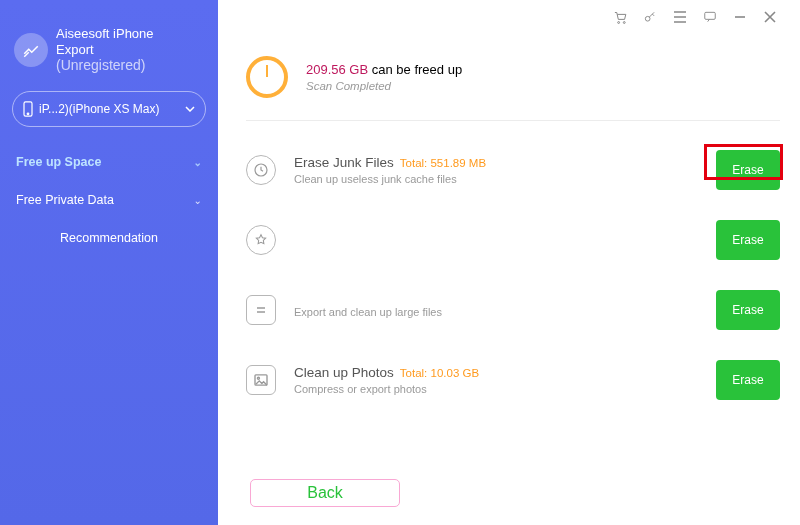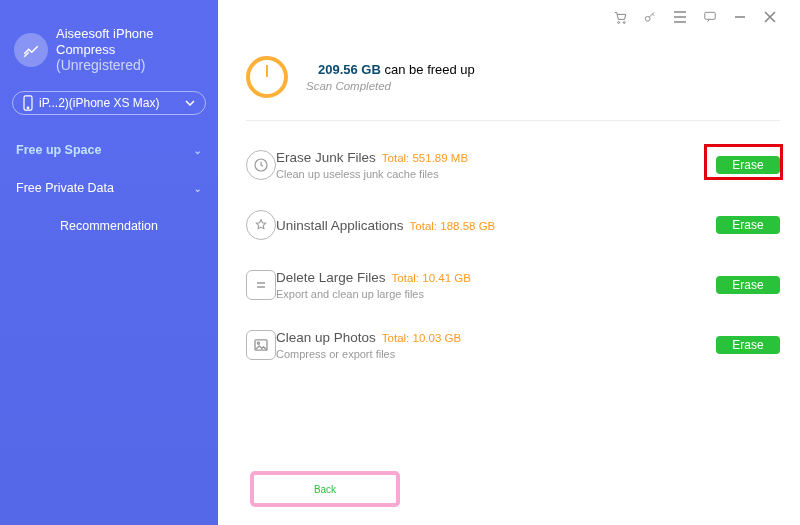--- a/index.html
+++ b/index.html
@@ -2,61 +2,61 @@
 <html><head>
 <meta charset="utf-8">
 <style>
   * { box-sizing: border-box; margin: 0; padding: 0; font-family: -apple-system, "Segoe UI", Arial, sans-serif; }
   body { width: 800px; height: 525px; background: #fff; overflow: hidden; display: flex; }
   .sidebar { width: 218px; height: 525px; background: linear-gradient(180deg,#5b6cf0 0%,#5468e8 100%); color: #fff; padding: 20px 0 0 0; }
   .logo-row { display: flex; align-items: center; gap: 8px; padding: 6px 14px 14px 14px; }
   .logo { width: 34px; height: 34px; border-radius: 50%; background: rgba(255,255,255,.28); display:flex;align-items:center;justify-content:center; }
   .app-title { font-size: 13px; font-weight: 500; line-height: 1.2; }
   .app-sub { font-size: 14px; opacity: .7; }
-  .device-pill { margin: 4px 12px 16px 12px; border:1px solid rgba(255,255,255,.5); border-radius: 18px; height: 24px; display:flex; align-items:center; padding: 0 10px; font-size:12px; gap:6px;}
+  .device-pill { margin: 4px 12px 16px 12px; border:1px solid rgba(255,255,255,.5); border-radius: 18px; height: 36px; display:flex; align-items:center; padding: 0 10px; font-size:12px; gap:6px;}
   .device-pill .chev { margin-left:auto; }
   .nav { list-style:none; }
   .nav li { padding: 12px 16px; font-size: 12.5px; display:flex; align-items:center; cursor:pointer;justify-content:center; }
   .nav li.active { color: #bde3ff; font-weight:600; }
   .nav li .chev { margin-left:auto; font-size:10px; opacity:.8;}
   .main { flex:1; position:relative; padding: 0 20px 0 28px; }
   .titlebar { height: 30px; display:flex; justify-content:flex-end; align-items:center; gap: 14px; padding: 4px 2px 0 0; color:#777; }
   .titlebar span { font-size:15px; cursor:pointer; display:inline-flex; width:16px; justify-content:center;}
   .summary { display:flex; align-items:center; gap:18px; margin-top:26px; padding-bottom:22px; border-bottom:1px solid #ececec; }
   .pie { width:42px; height:42px; border-radius:50%; border:4px solid #ffb039; position:relative; }
   .pie::after{content:"";position:absolute;top:50%;left:50%;width:2px;height:12px;background:#ffb039;transform:translate(-50%,-100%);}
   .summary-text .line1 { font-size:13px; }
-  .summary-text .line1 .amt { color:#0c4a6e; font-weight:700;margin-left:12px;}
+  .summary-text .line1 .amt { color:#be185d; font-weight:400;}
   .summary-text .line2 { font-size:11.5px; color:#9a9a9a; margin-top:3px;font-style:italic;}
   .items { margin-top:14px; }
-  .item { display:flex; align-items:center; padding:15px 0; }
+  .item { display:flex; align-items:center; gap:18px; padding:15px 0; }
   .iconbox { width:30px; height:30px; border:1.5px solid #b7b7b7; border-radius:50%; display:flex;align-items:center;justify-content:center; color:#8b8b8b; font-size:14px;}
   .iconbox.sq { border-radius:6px; }
   .item-texts .t1 { font-size:13.5px; color:#555;}
   .item-texts .t1 .tot { color:#ff9a1e; font-size:11.5px; margin-left:6px;}
   .item-texts .t2 { font-size:11px; color:#9a9a9a; margin-top:3px;}
-  .erase-btn { margin-left:auto; background:#29c23a; color:#fff; border:none; border-radius:4px; width:64px; height:18px; font-size:12px; cursor:pointer;}
+  .erase-btn { margin-left:auto; background:#29c23a; color:#fff; border:none; border-radius:4px; width:64px; height:40px; font-size:12px; cursor:pointer;}
   .hl { position:absolute; border:3px solid #e3000f; width:79px; height:36px; right:17px; top:144px; pointer-events:none;}
-  .back-btn { position:absolute; bottom:18px; left:32px; width:150px; height:36px; border:4px solid #f9a8d4; background:#fff; color:#29c23a; border-radius:5px; font-size:10px; cursor:pointer;}
+  .back-btn { position:absolute; bottom:18px; left:32px; width:150px; height:28px; border:1px solid #f9a8d4; background:#fff; color:#29c23a; border-radius:5px; font-size:16px; cursor:pointer;}
   svg { display:block; }
 </style>
 </head>
 <body>
 
 <div class="sidebar">
   <div class="logo-row">
     <div class="logo">
       <svg width="18" height="18" viewBox="0 0 24 24" fill="none" stroke="#fff" stroke-width="2">
           <path d="M3 17l6-6 4 4 8-8"></path>
           <path d="M3 21l6-6"></path>
         </svg>
     </div>
     <div>
       <div class="app-title">
-        <span>Aiseesoft iPhone</span><br><span>Compress</span>
+        <span>Aiseesoft iPhone</span><br><span>Export</span>
       </div>
       <div class="app-sub">(Unregistered)</div>
     </div>
   </div>
 
   <div class="device-pill">
     <span>
       <svg width="10" height="16" viewBox="0 0 12 20" fill="none" stroke="#fff" stroke-width="1.5">
           <rect x="1" y="1" width="10" height="18" rx="2"></rect>
           <circle cx="6" cy="16" r="1" fill="#fff"></circle>
@@ -150,49 +150,47 @@
       <button class="erase-btn">Erase</button>
     </div>
 
     <div class="item">
       <div class="iconbox">
           <svg width="14" height="14" viewBox="0 0 24 24" fill="none" stroke="#9a9a9a" stroke-width="1.8">
             <path d="M12 3l2.5 5 5.5.8-4 3.9.9 5.5L12 15.8 7.1 18.2 8 12.7 4 8.8l5.5-.8z"></path>
           </svg>
         </div>
       <div class="item-texts">
-        <div class="t1"><span>Uninstall Applications</span><span class="tot">Total: 188.58 GB</span></div>
       </div>
       <button class="erase-btn">Erase</button>
     </div>
 
     <div class="item">
       <div class="iconbox sq">
           <svg width="12" height="12" viewBox="0 0 12 12" stroke="#9a9a9a" stroke-width="1.6">
             <path d="M2 4h8M2 8h8"></path>
           </svg>
         </div>
       <div class="item-texts">
-        <div class="t1"><span>Delete Large Files</span><span class="tot">Total: 10.41 GB</span></div>
         <div class="t2">Export and clean up large files</div>
       </div>
       <button class="erase-btn">Erase</button>
     </div>
 
     <div class="item">
       <div class="iconbox sq">
           <svg width="14" height="12" viewBox="0 0 16 14" fill="none" stroke="#9a9a9a" stroke-width="1.6">
             <rect x="1" y="1" width="14" height="12" rx="1"></rect>
             <circle cx="5" cy="5" r="1.2"></circle>
             <path d="M2 12l4-4 3 3 2-2 4 4"></path>
           </svg>
         </div>
       <div class="item-texts">
         <div class="t1"><span>Clean up Photos</span><span class="tot">Total: 10.03 GB</span></div>
-        <div class="t2">Compress or export files</div>
+        <div class="t2">Compress or export photos</div>
       </div>
       <button class="erase-btn">Erase</button>
     </div>
 
   </div>
 
   <div class="hl"></div>
 
   <button class="back-btn">Back</button>
 </div>

